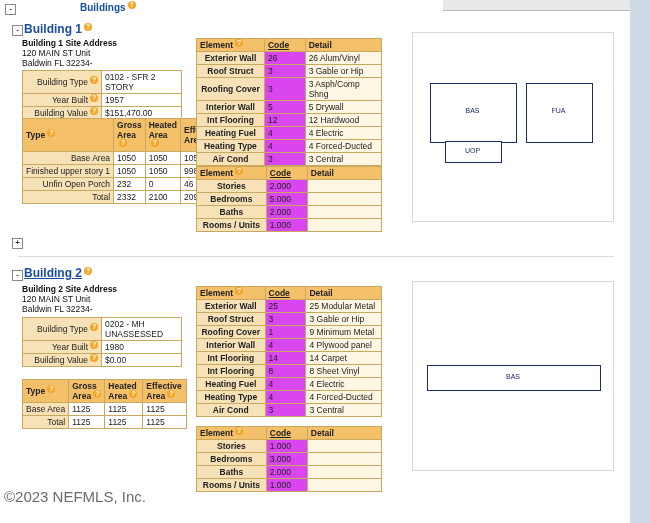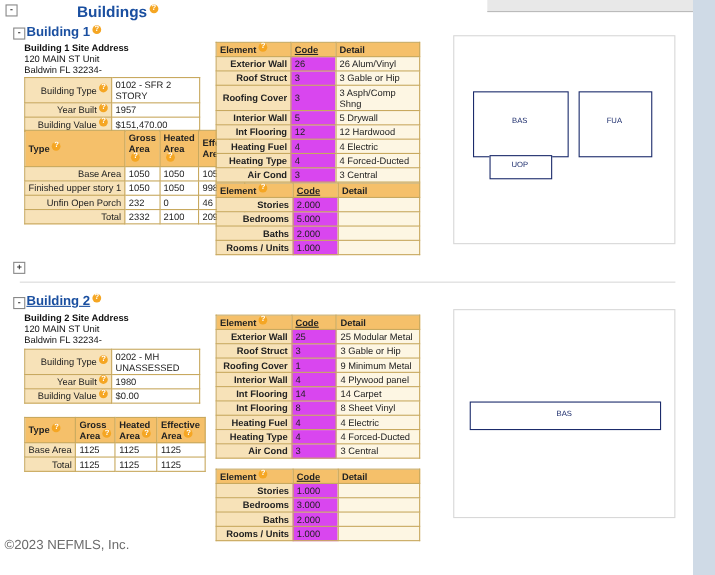--- a/index.html
+++ b/index.html
@@ -36,22 +36,22 @@
     background: #e8e8e8;
     border-bottom: 1px solid #bbb;
   }
   
   .hdr {
     position: absolute;
     color: #1a4fa0;
     font-weight: bold;
   }
   .hdr-main {
-    font-size: 14px;
-    left: 24px; top: 2px; padding-left: 46px;
+    font-size: 10px;
+    left: 34px; top: 2px; padding-left: 46px;
   }
   .hdr-sub {
     font-size: 12px;
   }
   .expander {
     position: absolute;
     width: 9px; height: 9px;
     border: 1px solid #888;
     background: #fff;
     font-size: 8px;
@@ -114,21 +114,21 @@
     white-space: nowrap;
   }
   .val {
     background: #ffffff !important;
   }
 
   
   .eltable th.e1 { width: 66px; }
   .eltable th.e2 { width: 36px; text-decoration: underline; }
   .eltable th.e3 { width: 74px; }
-  .eltable td.c1 { text-align: right; background:#f7e2b8; font-weight:bold; }
+  .eltable td.c1 { text-align: center; background:#f7e2b8; font-weight:bold; }
   .eltable td.c2 { background:#d946ef; }
   .eltable td.c3 { background:#fdf6e3; }
 
   
   .sketch {
     position: absolute;
     background: #ffffff;
     border: 1px solid #d8d8d8;
   }
   .sk-rect {
@@ -139,21 +139,21 @@
   .sk-lbl {
     position: absolute;
     font-size: 7px;
     color: #1b2b6b;
     text-align: center;
   }
   
   .wm {
     position: absolute;
     left: 4px; top: 488px;
-    font-size: 12px;
+    font-size: 15px;
     color: #6b6b6b;
     font-family: "Liberation Sans", sans-serif;
   }
   .sep {
     position: absolute;
     background: #d9d9d9;
     height: 1px;
   }
 </style>
 </head>

